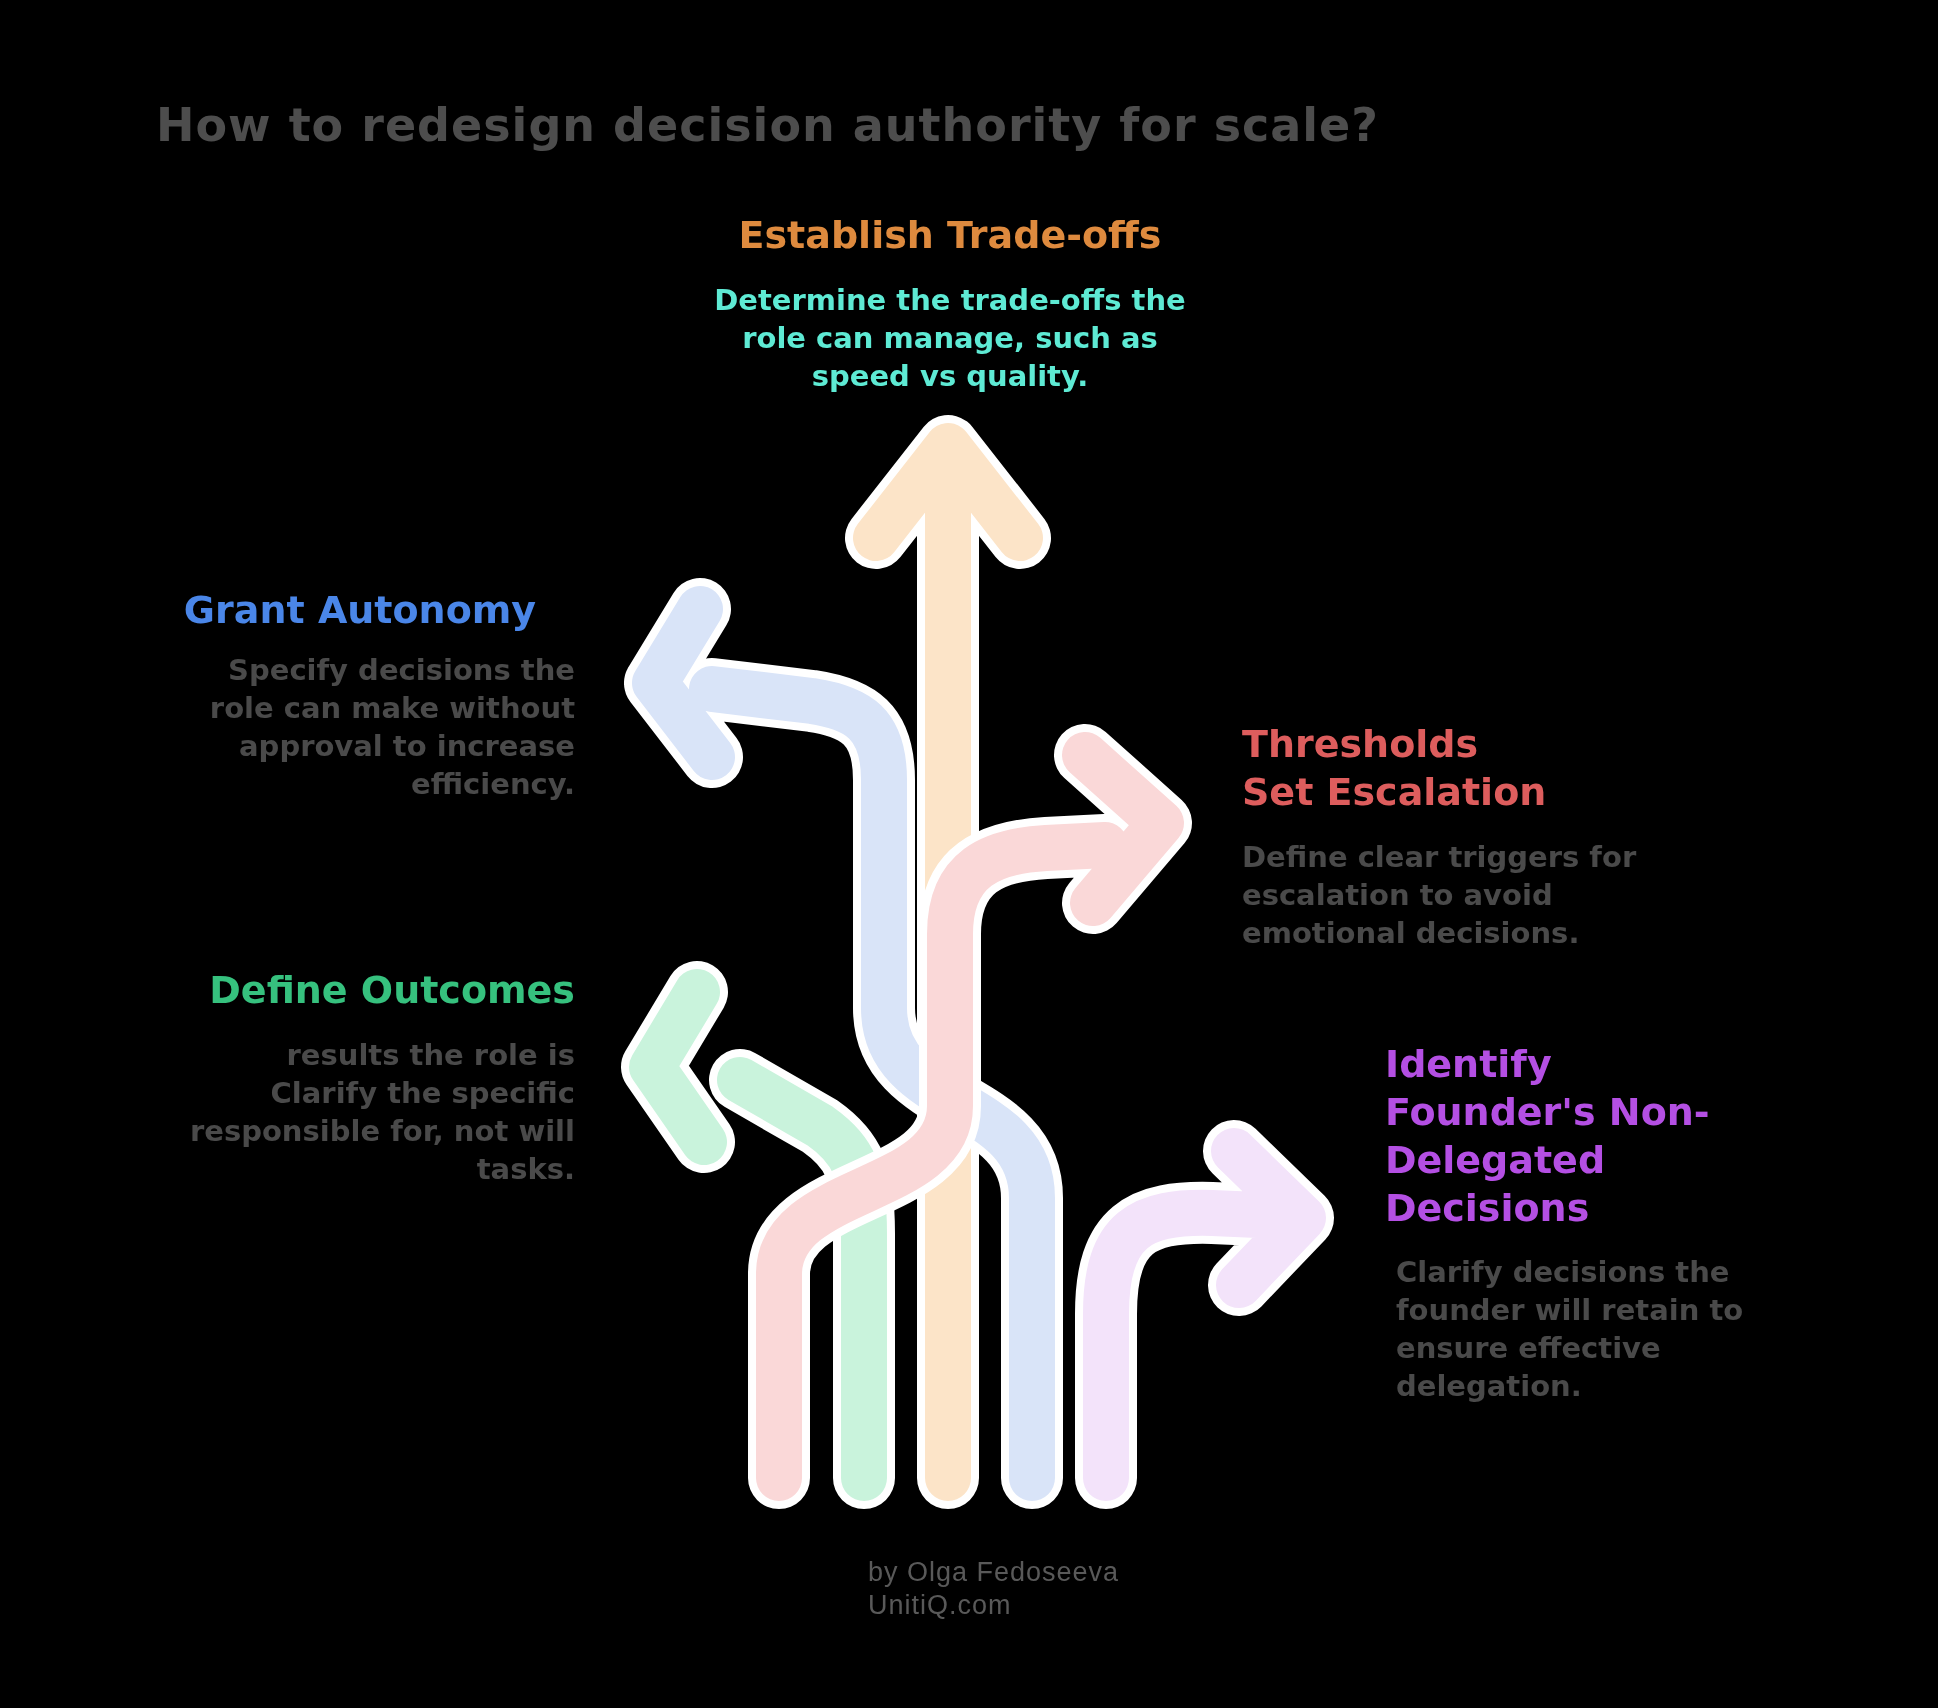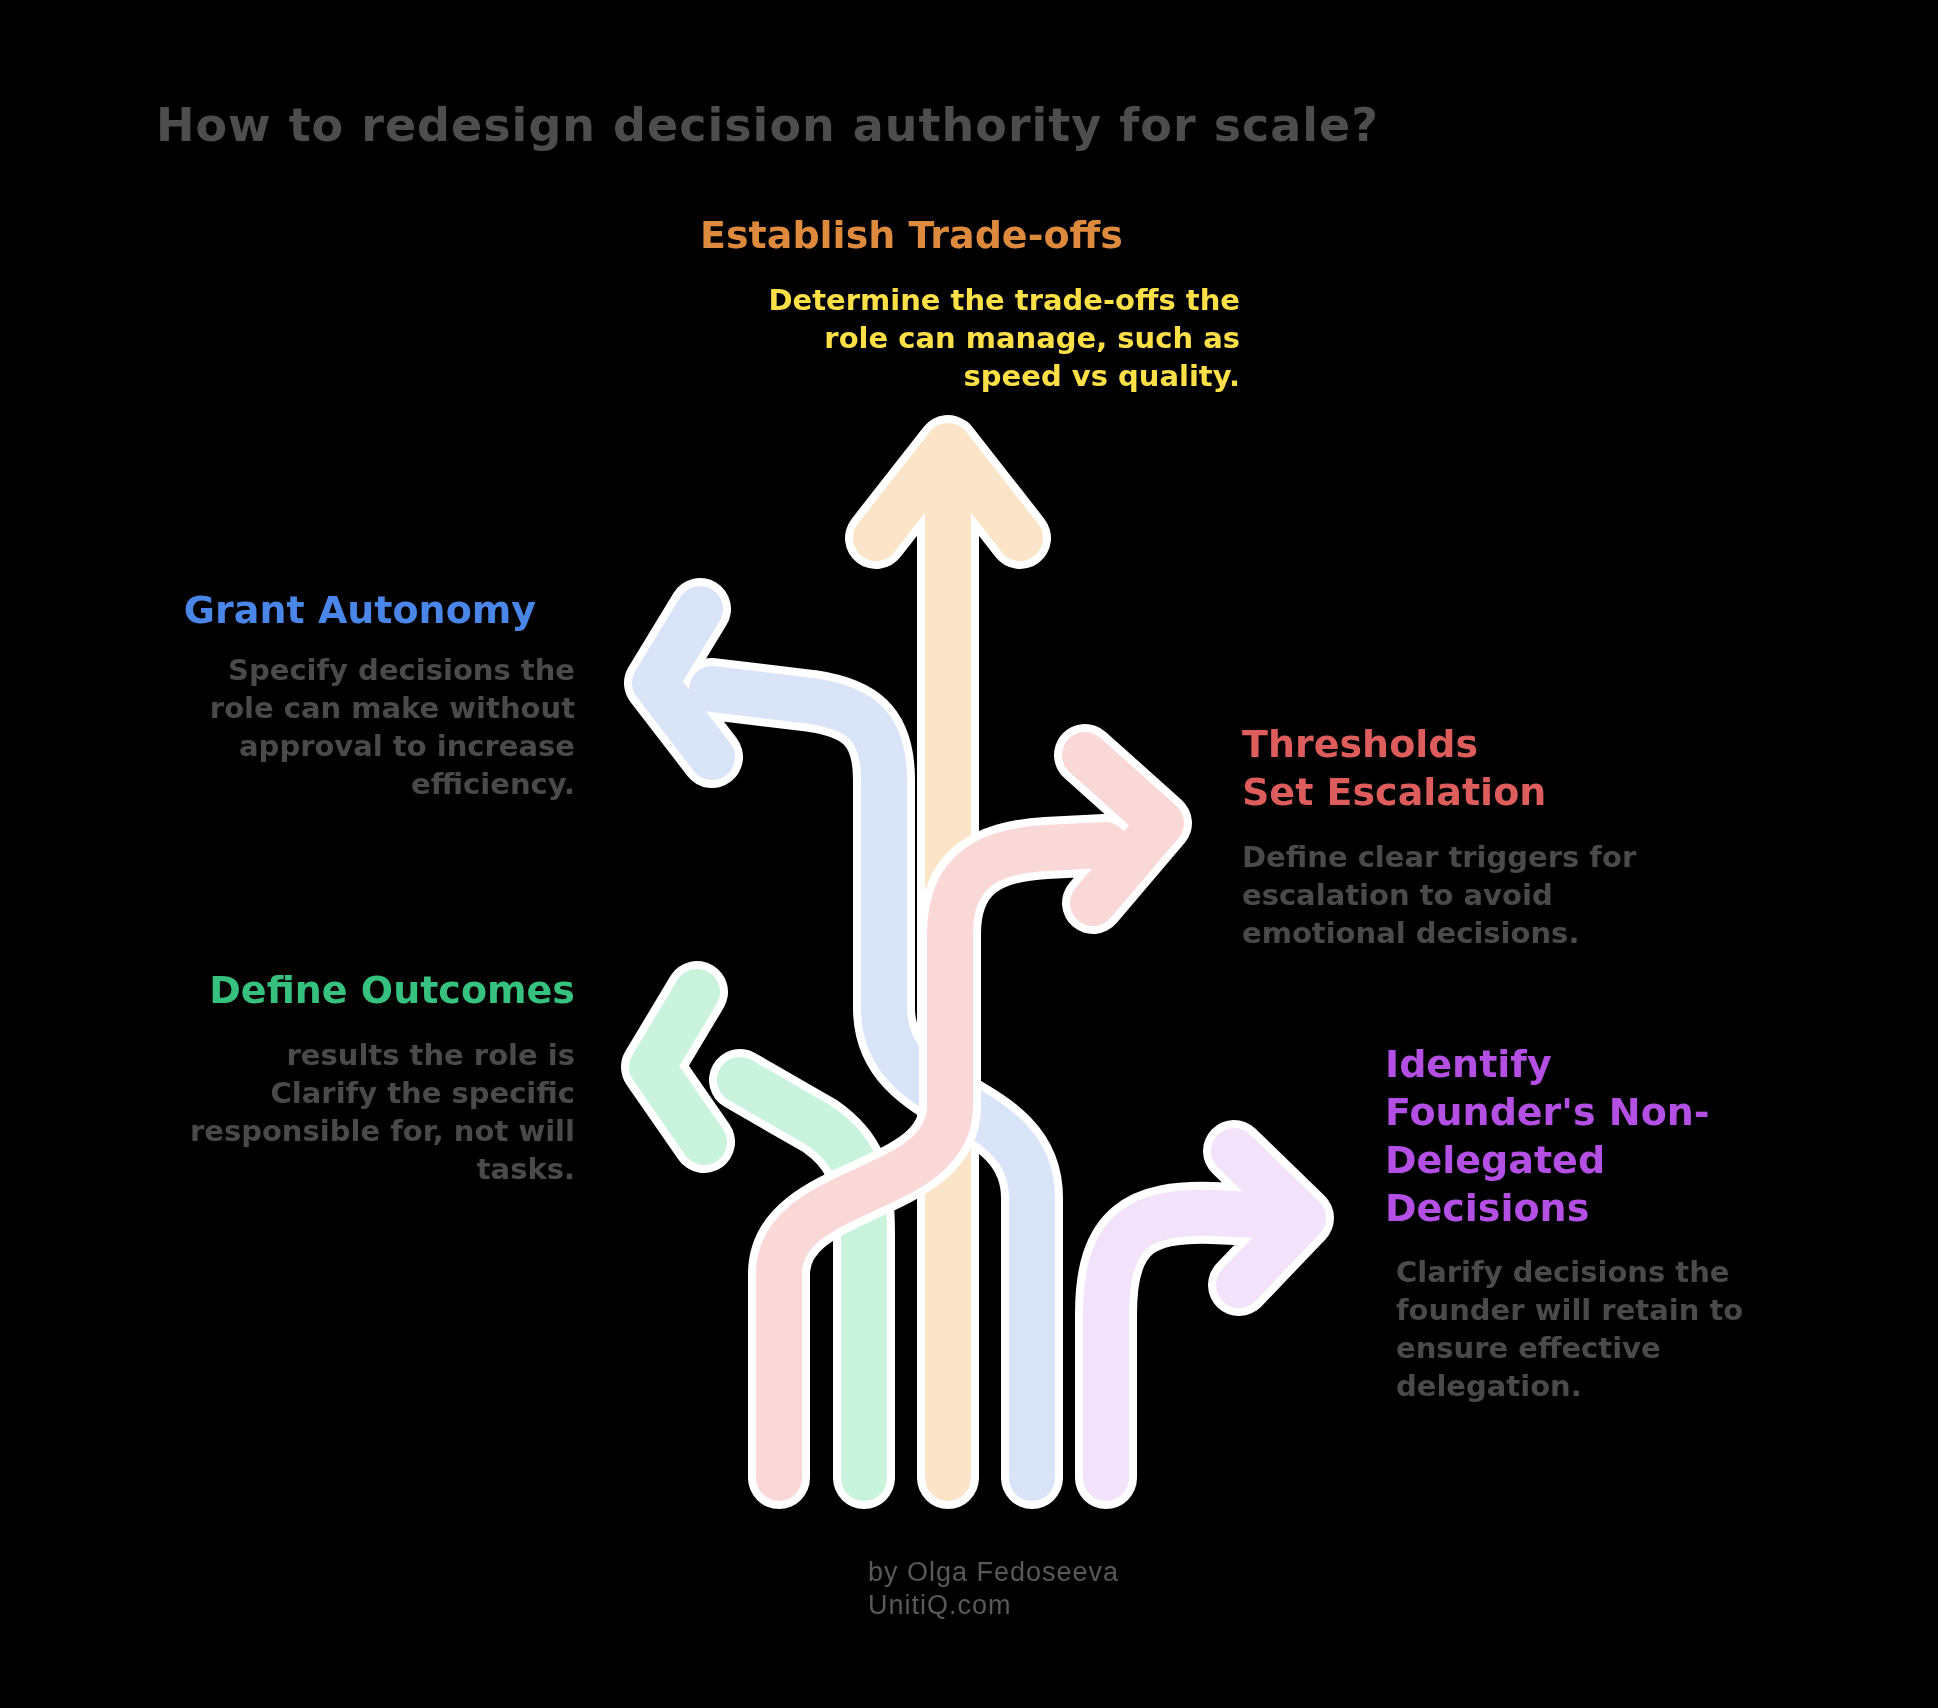--- a/index.html
+++ b/index.html
@@ -16,21 +16,21 @@
   .page-title {
     position:absolute; left:0; right:0; top:98px;
     text-align:center; font-size:46px; font-weight:bold;
     letter-spacing:1px;
   }
 
   .heading { position:absolute; font-size:38px; font-weight:bold; line-height:48px; }
   .body-text { position:absolute; font-size:29px; font-weight:bold; line-height:38px; }
 
   
-  .s0-h { left:700px; width:500px; top:211px; }
+  .s0-h { left:700px; width:500px; top:211px; text-align:center; }
   .s0-b { left:660px; width:580px; top:281px; text-align:center; }
 
   
   .s1-h { left:145px; width:430px; top:586px; text-align:center; }
   .s1-b { left:145px; width:430px; top:651px; text-align:right; }
 
   
   .s2-h { left:1242px; width:420px; top:720px; text-align:left; }
   .s2-b { left:1242px; width:420px; top:838px; text-align:left; }
 
@@ -82,21 +82,21 @@
       <use href="#arrow-right-upper" class="outline"></use>
       <use href="#arrow-right-upper" class="color" stroke="#FAD8D8"></use>
     </g>
   </svg>
 
   <div class="page-title" style="color: rgb(77, 77, 77);">How to redesign decision authority for scale?</div>
 
   <div class="heading s0-h" style="color: rgb(222, 138, 62);">
     <div>Establish Trade-offs</div>
   </div>
-  <div class="body-text s0-b" style="color: #fde047; text-align: right;">
+  <div class="body-text s0-b" style="color: #5eead4;">
     <div>Determine the trade-offs the</div>
     <div>role can manage, such as</div>
     <div>speed vs quality.</div>
   </div>
 
   <div class="heading s1-h" style="color: rgb(74, 134, 232);">
     <div>Grant Autonomy</div>
   </div>
   <div class="body-text s1-b" style="color: rgb(74, 74, 74);">
     <div>Specify decisions the</div>

